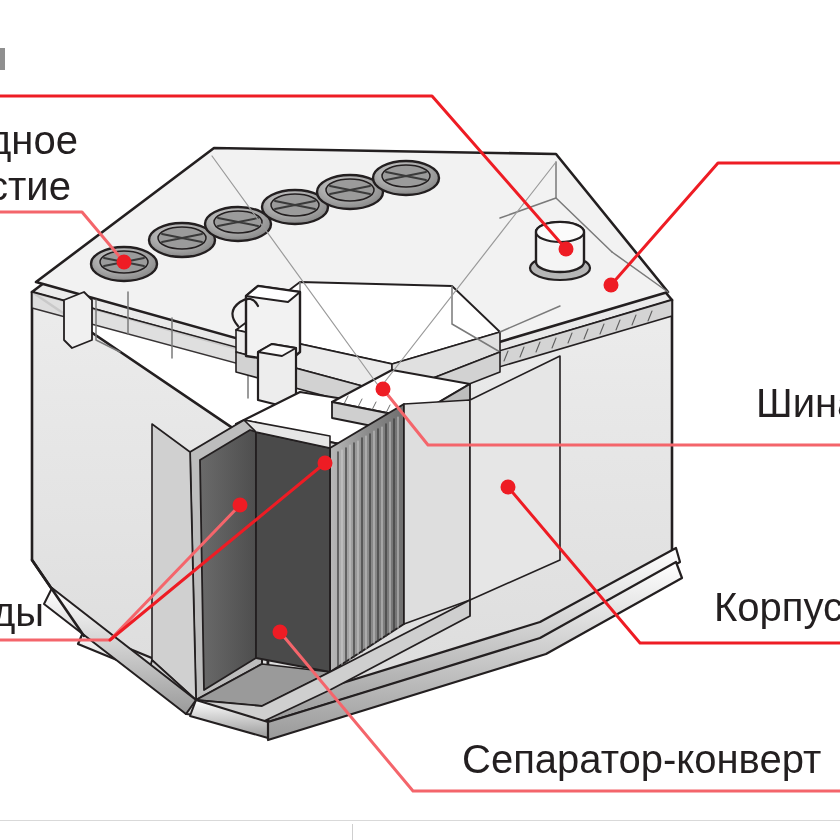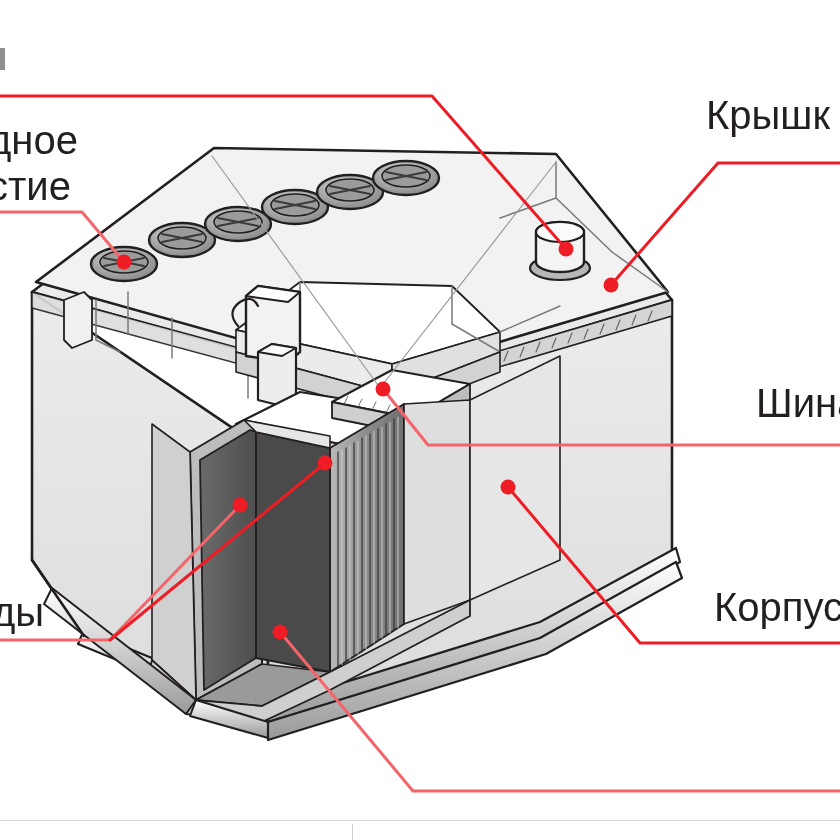--- a/index.html
+++ b/index.html
@@ -242,25 +242,25 @@
       <path d="M840,791 L413,791 L280,632" stroke="#f4656b" stroke-width="3"></path>
       <circle cx="280" cy="632" r="7.5" fill="#ee1c24" stroke="none"></circle>
     </g>
   </svg>
 
   <div class="lbl two" style="left:-12px; top:118px;">
     <div>дное</div>
     <div>стие</div>
   </div>
 
-  <div class="lbl" style="left:706px; top:93px;">Крышк</div>
 
   <div class="lbl" style="left:756px; top:381px;">Шина</div>
 
   <div class="lbl" style="left:714px; top:585px;">Корпус</div>
 
   <div class="lbl" style="left:-8px; top:590px;">ды</div>
 
+  <div class="lbl" style="left:462px; top:737px;">Сепаратор-конверт</div>
 
   <div id="bottomrule"></div>
   <div id="bottomtick"></div>
 
 </div>
 
 </body></html>

